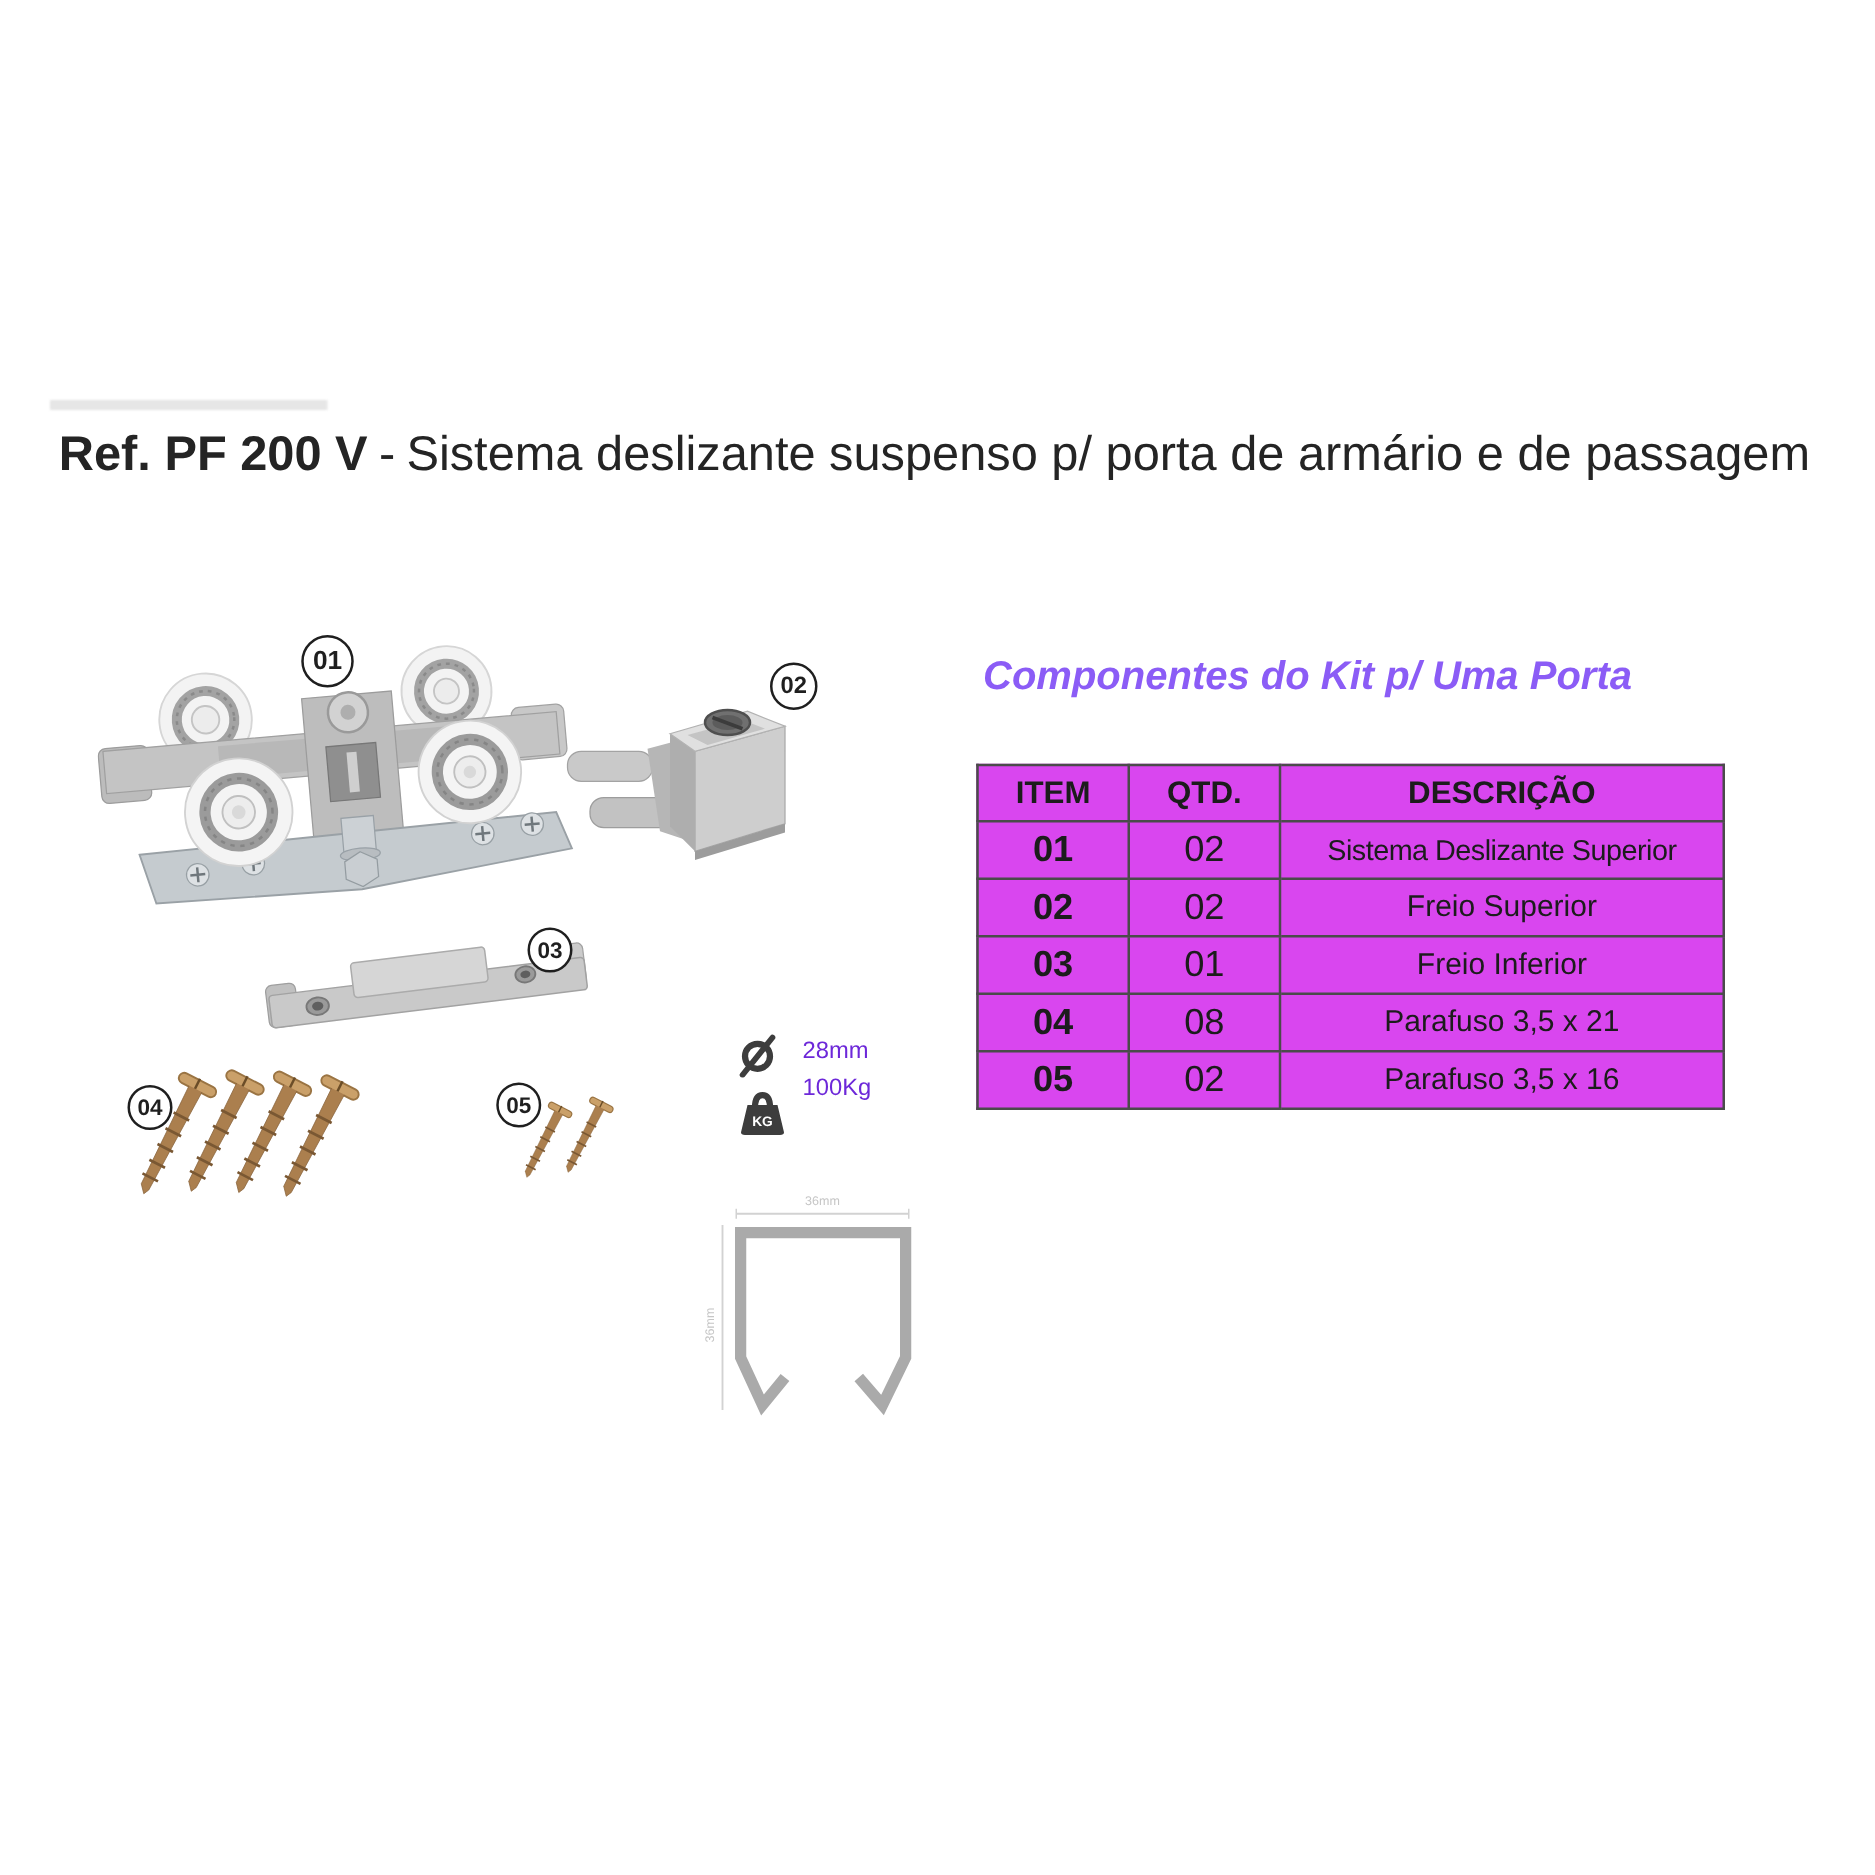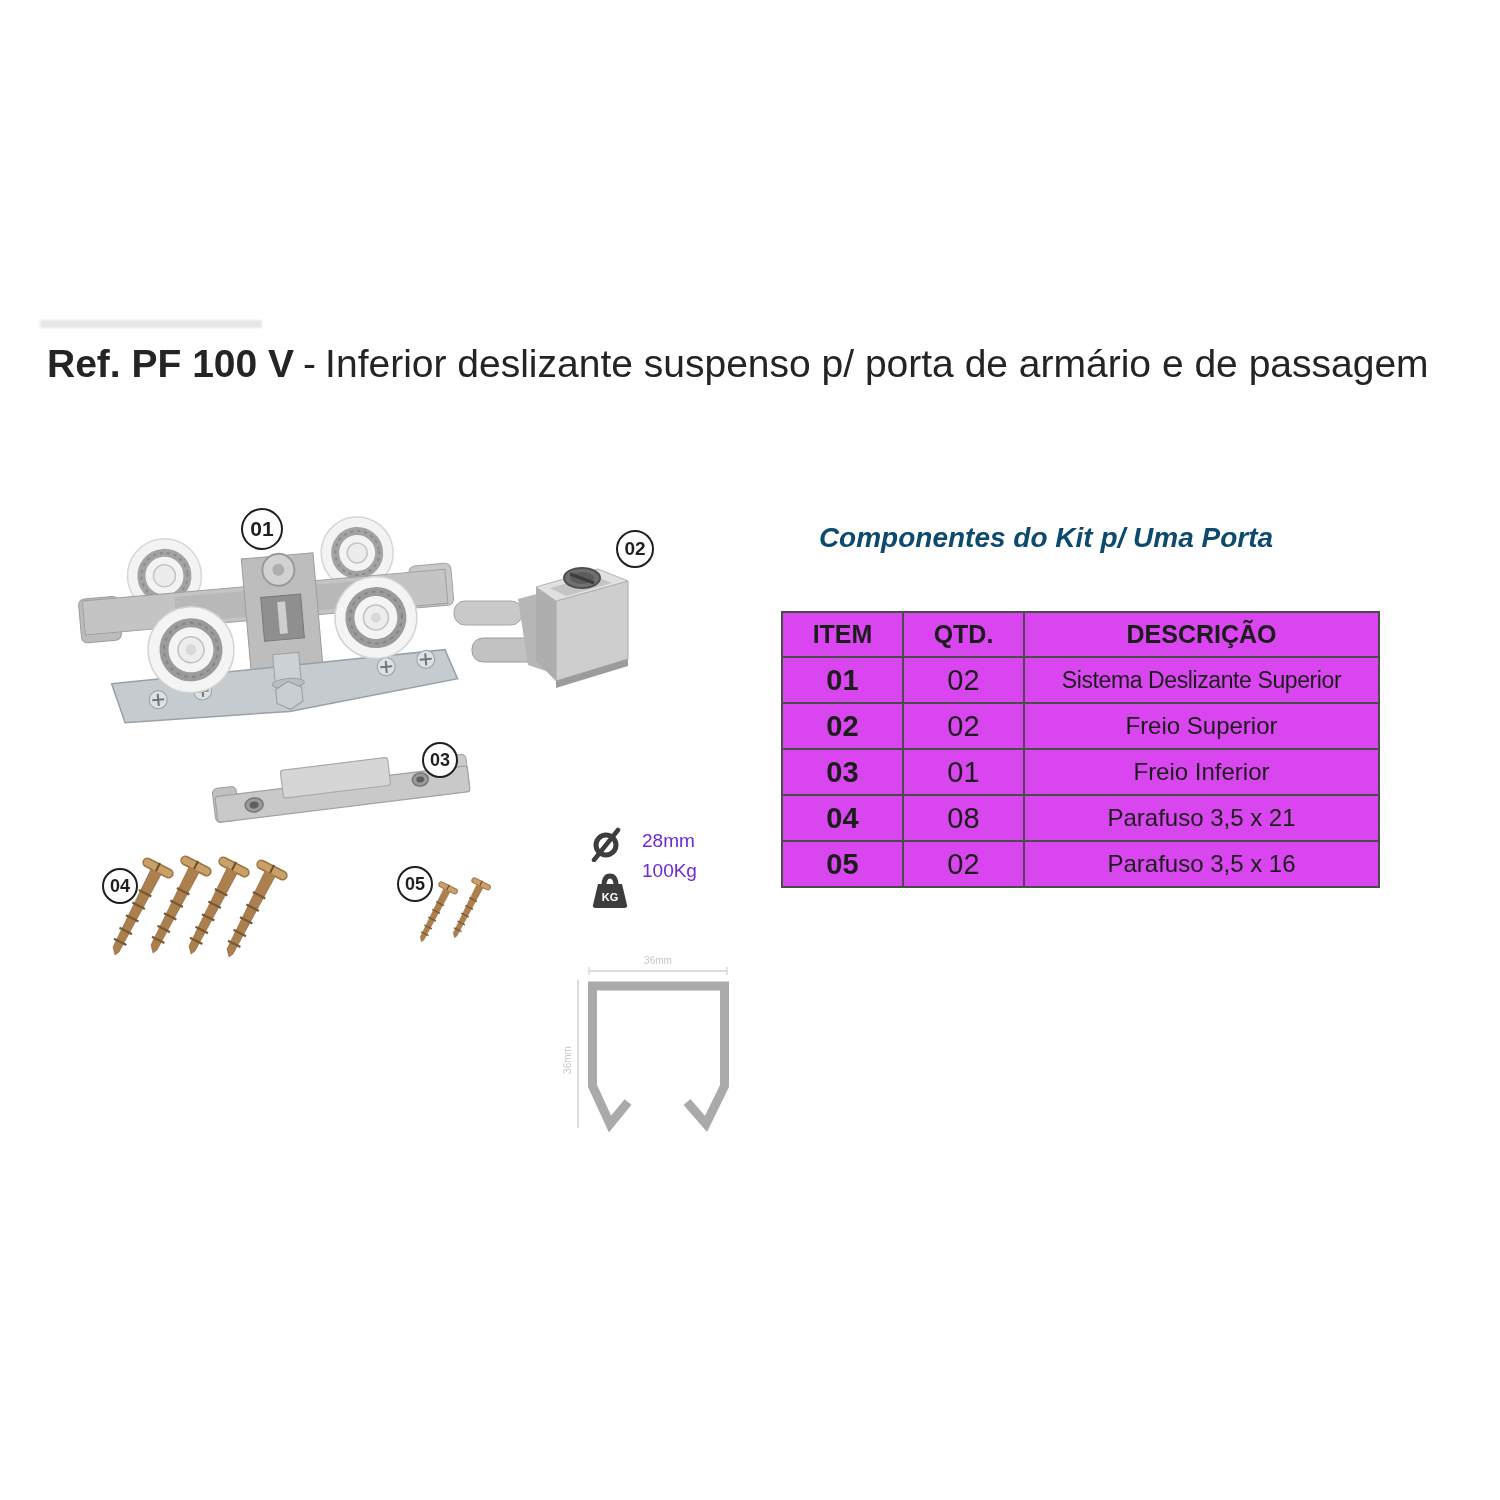--- a/index.html
+++ b/index.html
@@ -9,22 +9,22 @@
   
   #smudge{left:40px;top:320px;width:222px;height:8px;background:#dedede;opacity:.75;filter:blur(1px);}
   #title-line1{left:47px;top:342px;font-size:39px;white-space:nowrap;color:#242424;}
   #title-line1 .ref{font-weight:700;}
   #title-line1 .sep{margin:0 9px;}
   #title-line2{left:333px;top:394px;font-size:39px;white-space:nowrap;color:#242424;}
   
   .callout{position:absolute;border:2.5px solid #1f1f1f;border-radius:50%;background:#fff;
            display:flex;align-items:center;justify-content:center;font-weight:700;color:#1f1f1f;}
   
-  #kit-title{left:756px;top:522px;width:580px;text-align:center;font-size:28px;font-weight:700;
-             font-style:italic;color:#0c4a6e;white-space:nowrap;}
+  #kit-title{left:756px;top:522px;width:580px;text-align:center;font-size:32px;font-weight:700;
+             font-style:italic;color:#8b5cf6;white-space:nowrap;}
   #kit-table{position:absolute;left:781px;top:611px;border-collapse:collapse;table-layout:fixed;
              background:#d946ef;}
   #kit-table th,#kit-table td{border:2px solid #4b4b4b;text-align:center;vertical-align:middle;
              padding:0;color:#1c1c1c;overflow:hidden;white-space:nowrap;}
   #kit-table th{height:43px;font-size:25px;font-weight:700;}
   #kit-table td{height:44px;}
   #kit-table td.item{font-size:29px;font-weight:700;}
   #kit-table td.qty{font-size:29px;font-weight:400;}
   #kit-table td.desc{font-size:24px;font-weight:400;}
   #kit-table td.desc.tight{font-size:23px;letter-spacing:-0.4px;}
@@ -32,21 +32,21 @@
   .spec-label{position:absolute;font-size:19px;color:#6d28d9;white-space:nowrap;}
 </style>
 </head>
 <body>
 
 <div id="canvas">
 
   <div id="smudge" class="abs"></div>
 
   <div id="title-line1" class="abs">
-    <span class="ref">Ref. PF 100 V</span><span class="sep">-</span><span>Inferior deslizante suspenso p/ porta de armário e de passagem</span>
+    <span class="ref">Ref. PF 200 V</span><span class="sep">-</span><span>Sistema deslizante suspenso p/ porta de armário e de passagem</span>
   </div>
 
   <svg class="abs" style="left:78px;top:505px;" width="390" height="245" viewBox="0 0 390 245">
     <g transform="rotate(-5 190 130)">
 
       <g>
         <circle cx="92" cy="62" r="37" fill="#f3f3f3" stroke="#d6d6d6" stroke-width="1.5"></circle>
         <circle cx="92" cy="62" r="23" fill="none" stroke="#a3a3a3" stroke-width="8"></circle>
         <circle cx="92" cy="62" r="23" fill="none" stroke="#8a8a8a" stroke-width="2" stroke-dasharray="3 4"></circle>
         <circle cx="92" cy="62" r="11" fill="#ececec" stroke="#c4c4c4" stroke-width="1.5"></circle>

